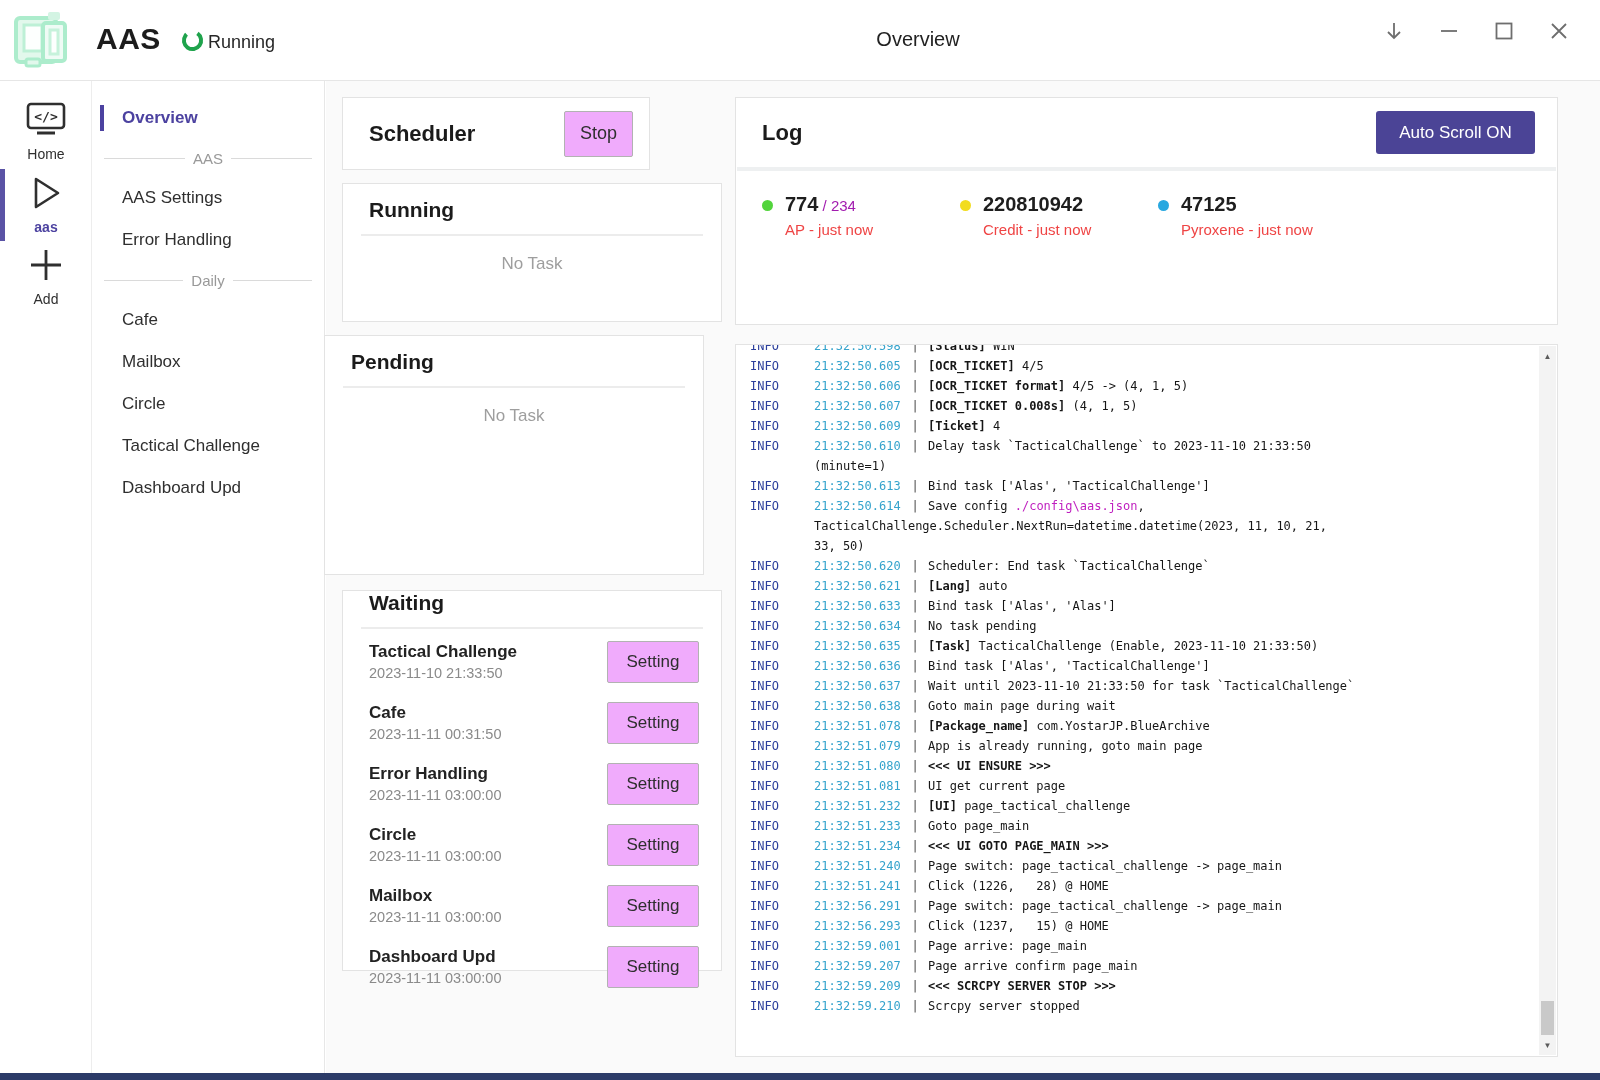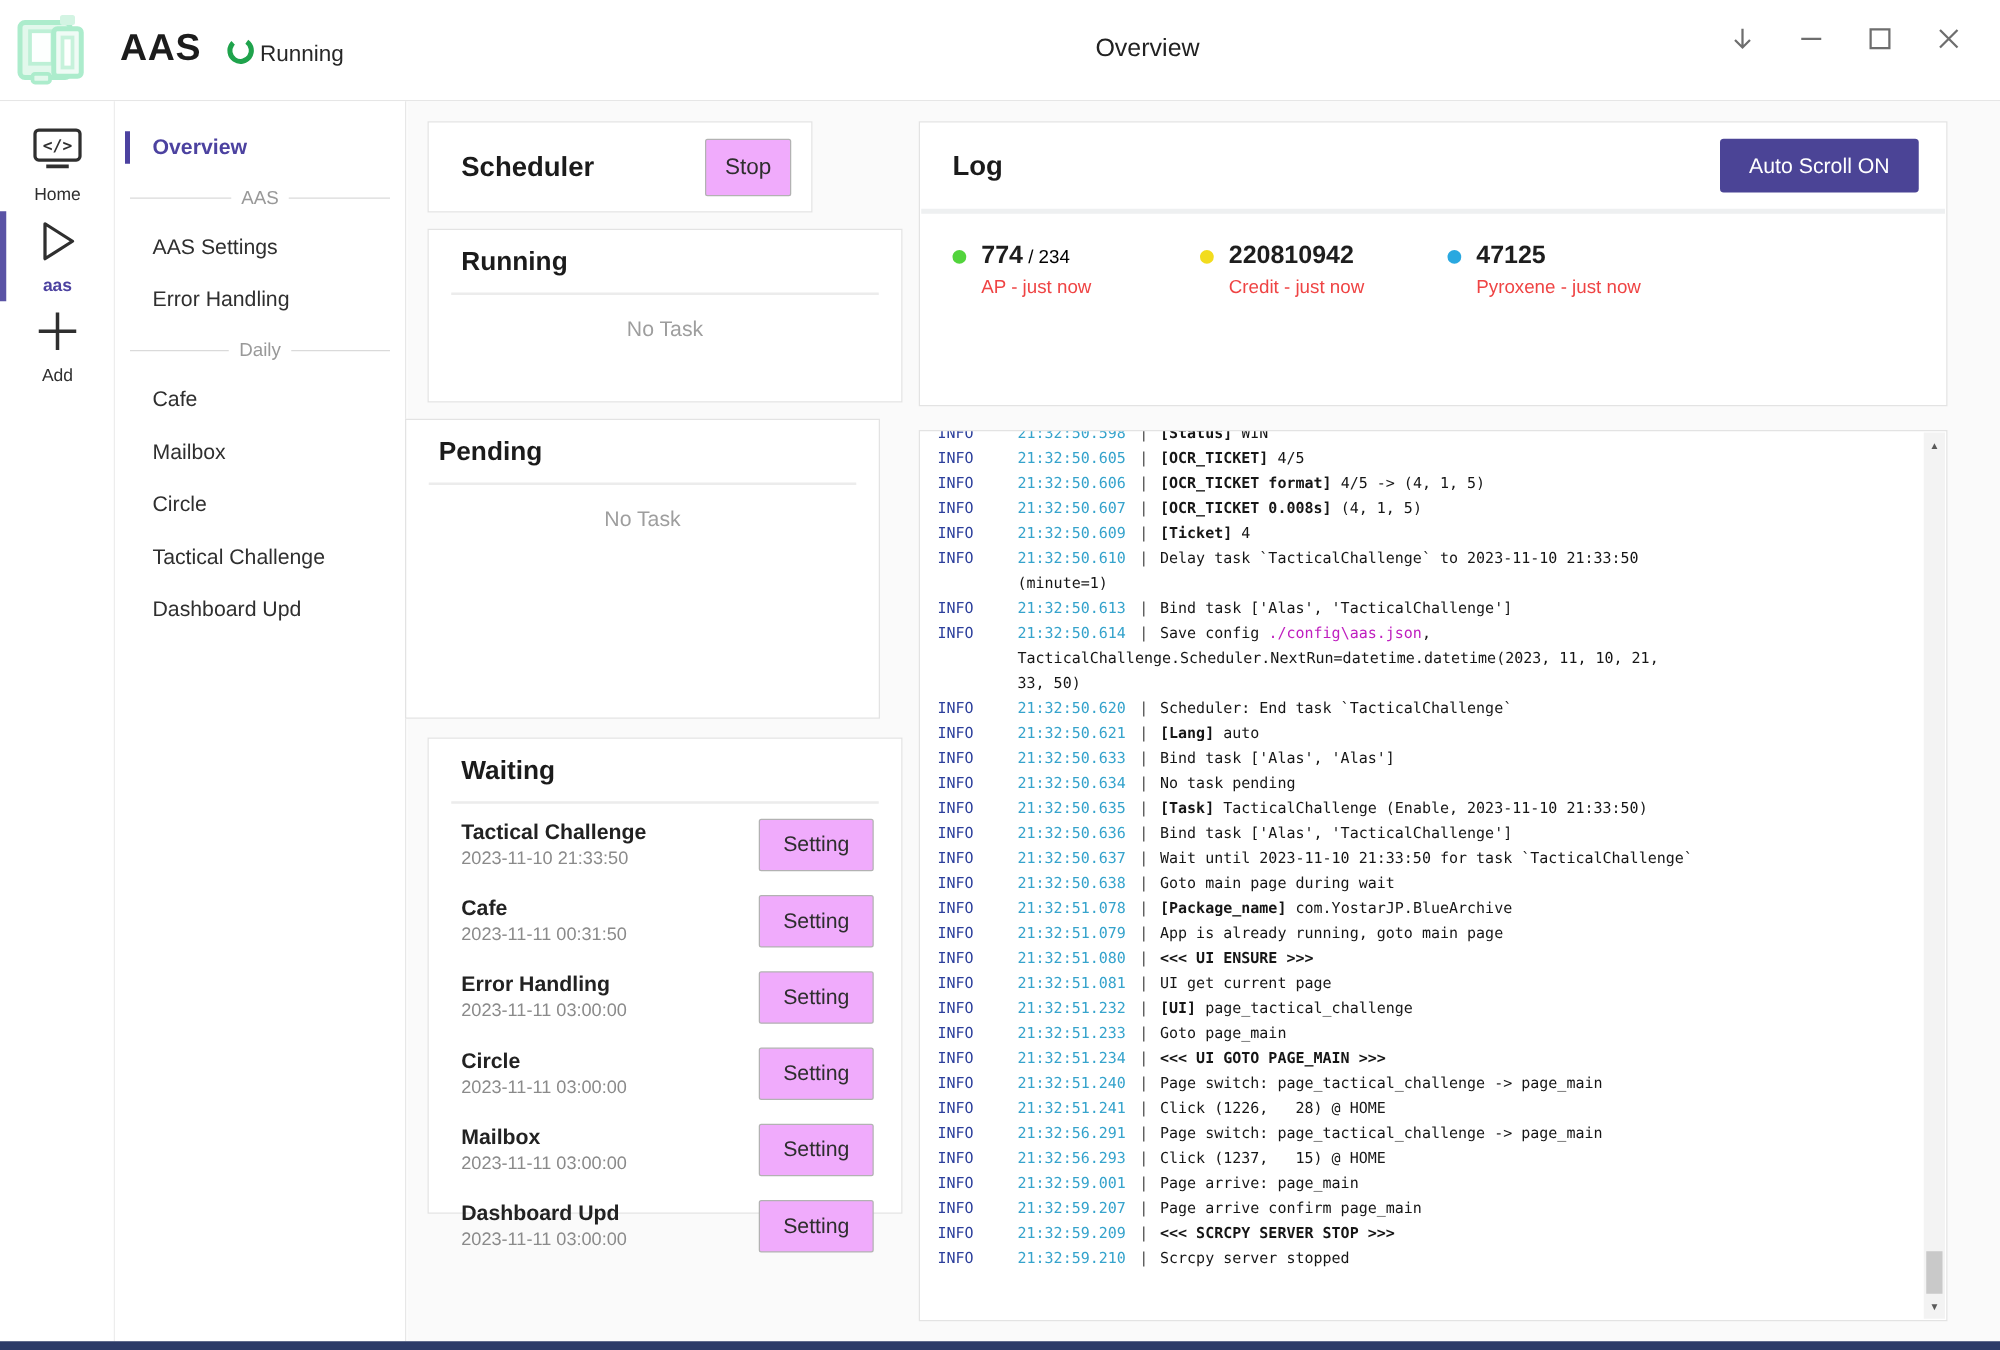--- a/index.html
+++ b/index.html
@@ -51,39 +51,39 @@
   
   .sched { left:342px; top:97px; width:308px; height:73px; display:flex; align-items:center;
     padding:0 16px 0 26px; justify-content:space-between; }
   .stop-btn { width:69px; height:46px; font-size:18px; }
 
   .run-card { left:342px; top:183px; width:380px; height:139px; padding-top:14px; }
   .pend-card { left:324px; top:335px; width:380px; height:240px; padding-top:14px; }
   .run-card .card-title, .pend-card .card-title, .wait-card .card-title { padding:0 0 12px 26px; font-size:21px; }
 
   
-  .wait-card { left:342px; top:590px; width:380px; height:381px; padding-top:14px; }
+  .wait-card { left:342px; top:590px; width:380px; height:381px; }
   .wait-list { padding:2px 22px 0 26px; }
   .wait-row { display:flex; align-items:center; height:61px; }
   .wait-info { flex:1; }
   .wait-name { font-size:17px; font-weight:600; color:#222; }
   .wait-time { font-size:14.5px; color:#8a8a8a; margin-top:3px; }
   .setting-btn { width:92px; height:42px; font-size:17px; }
 
   
   .log-card { left:735px; top:97px; width:823px; height:228px; }
   .log-head { height:69px; display:flex; align-items:center; justify-content:space-between;
     padding:0 22px 0 26px; }
   .autoscroll-btn { background:#4b4496; color:#fff; border:none; border-radius:3px;
     width:159px; height:43px; font-size:17px; display:flex; align-items:center; justify-content:center; cursor:pointer; }
   .stats { display:flex; padding:22px 0 0 26px; }
   .stat { width:198px; display:flex; gap:12px; }
   .dot { width:11px; height:11px; border-radius:50%; margin-top:7px; flex:none; }
   .stat-num { font-size:20px; font-weight:bold; color:#1e1e1e; }
-  .stat-suffix { font-size:15px; color:#000000; font-weight:normal; }
+  .stat-suffix { font-size:15px; color:#a21caf; font-weight:normal; }
   .stat-label { font-size:15px; color:#ef4444; margin-top:5px; }
 
   
   .log-panel { left:735px; top:344px; width:823px; height:713px; overflow:hidden; }
   .log-scroll { margin-top:-9px; padding:0 0 0 14px;
     font-family:"DejaVu Sans Mono", monospace; font-size:12px; line-height:20px; }
   .log-line { display:grid; grid-template-columns:58px 88px 14px 1fr; column-gap:6px; }
   .lv { color:#2c3f9c; }
   .ts { color:#35a3cc; }
   .pipe { color:#4a4a4a; text-align:center; }

